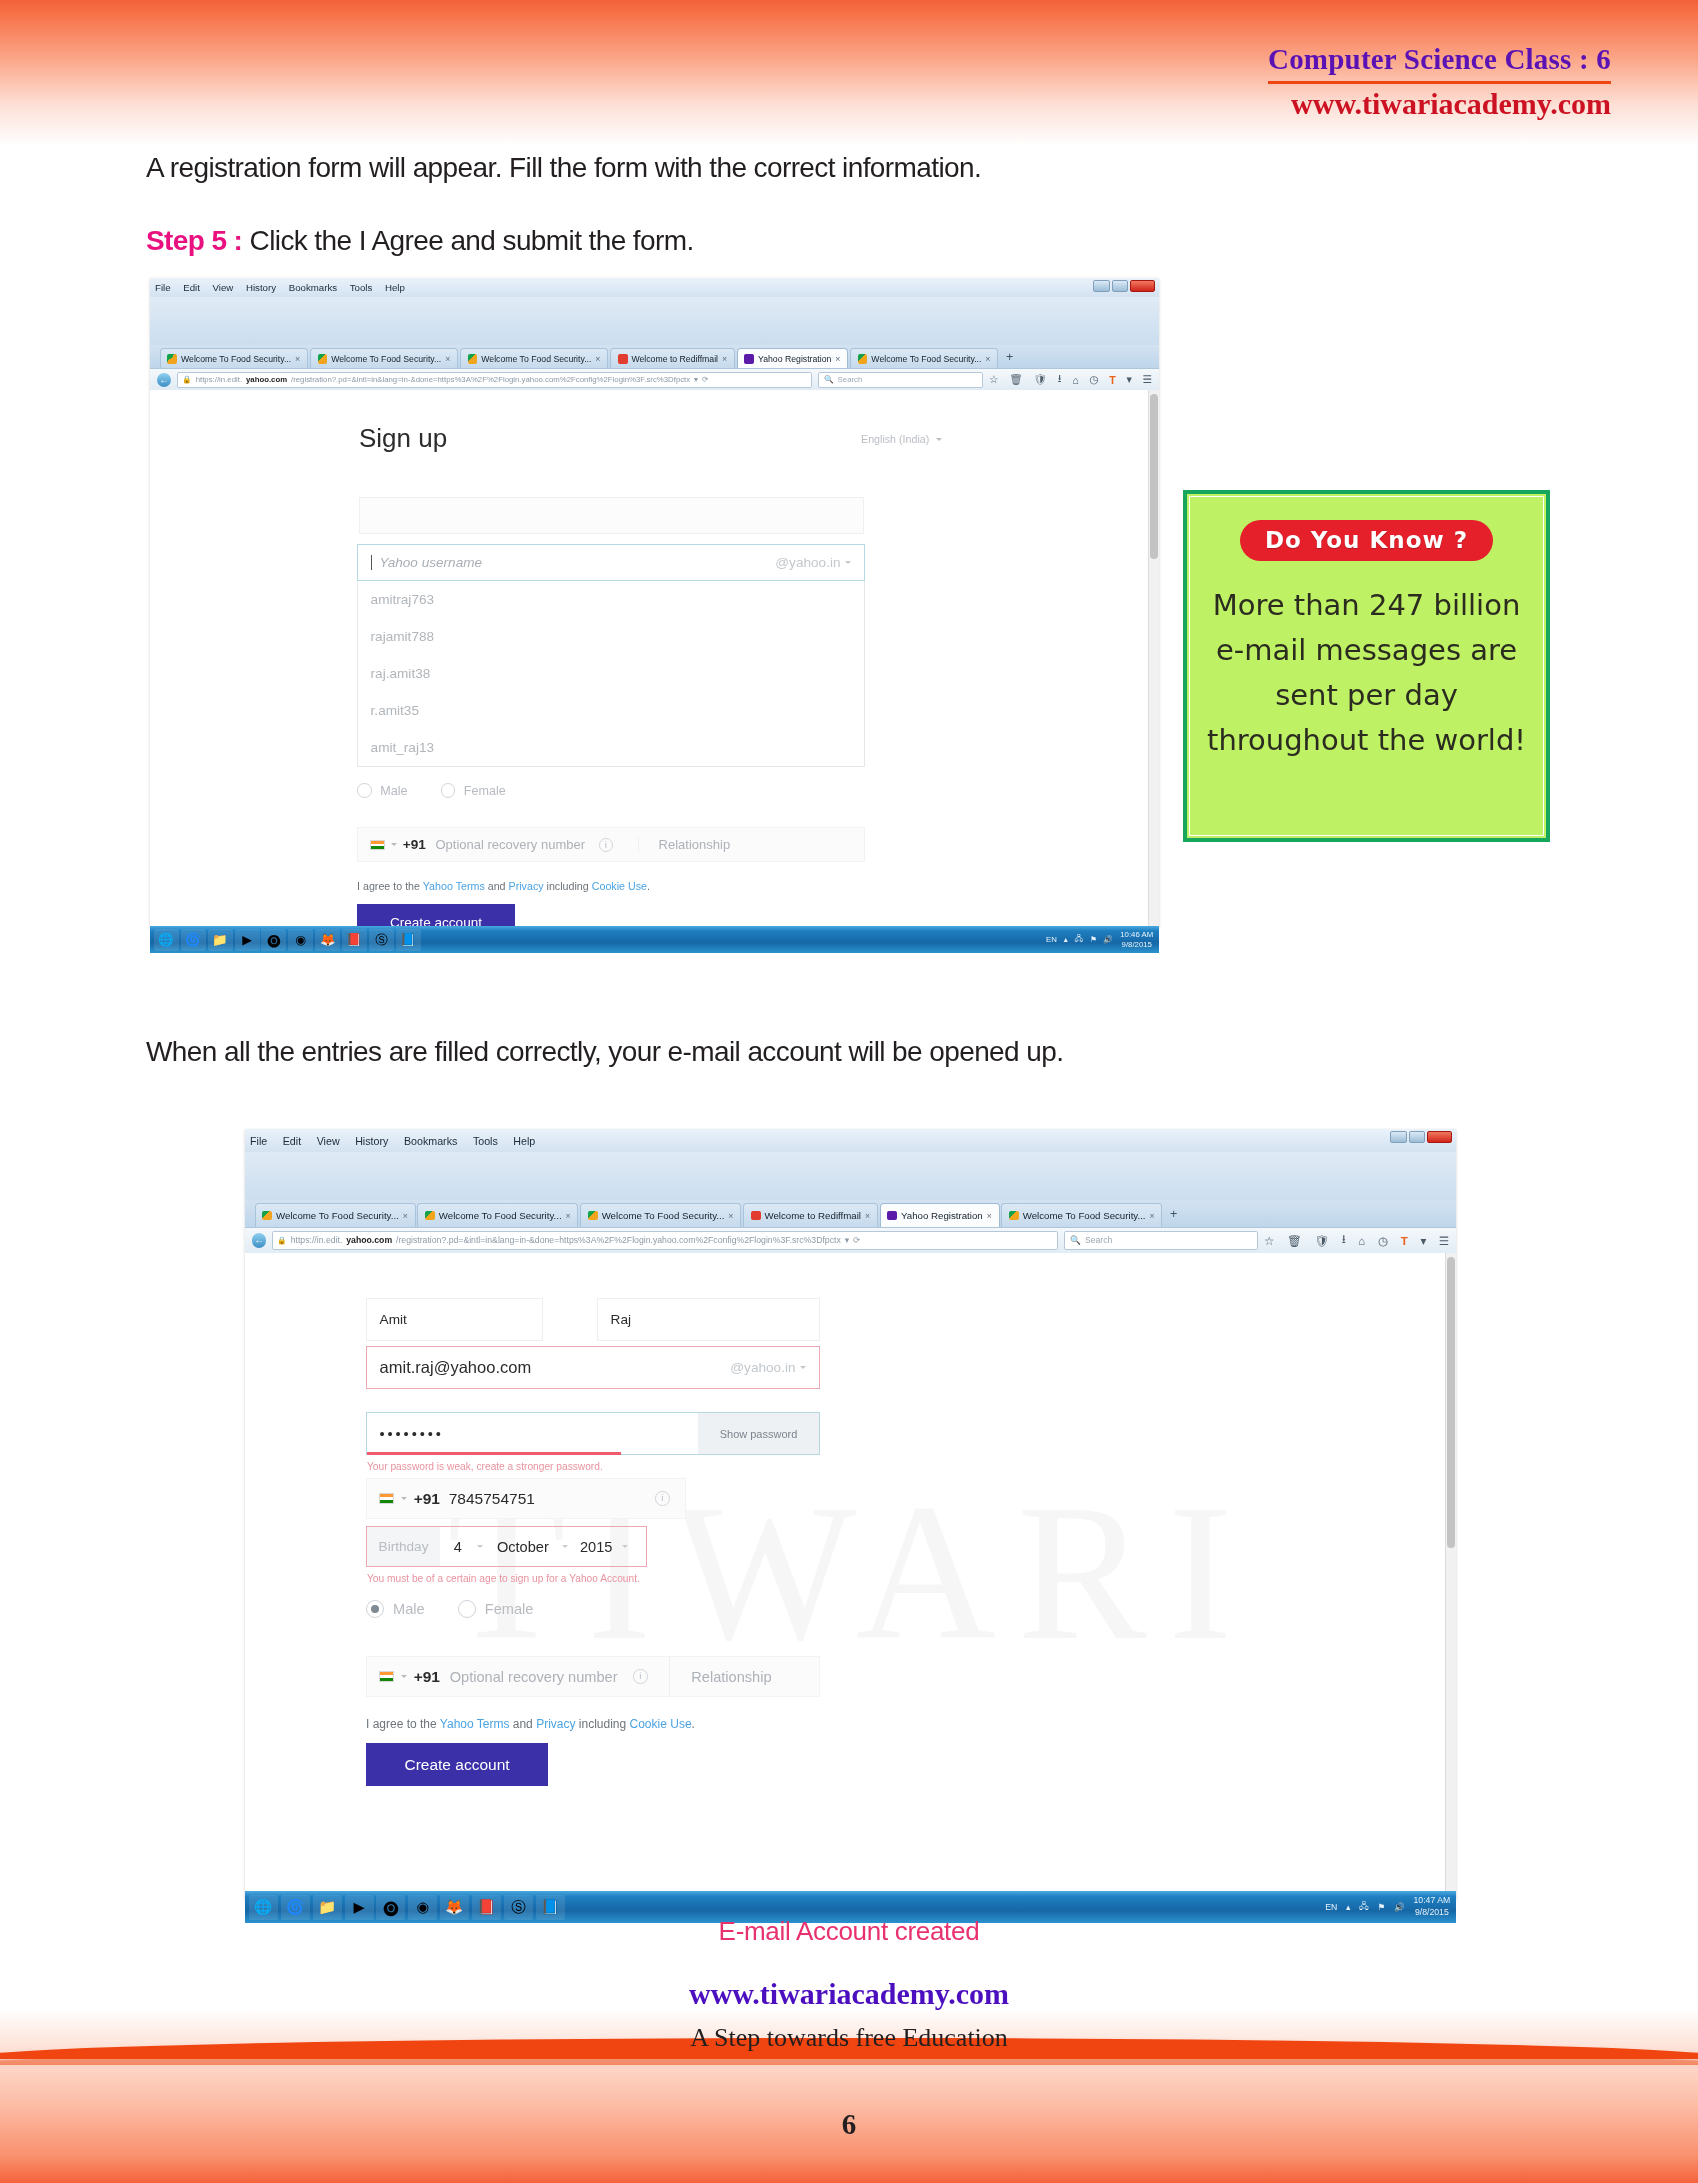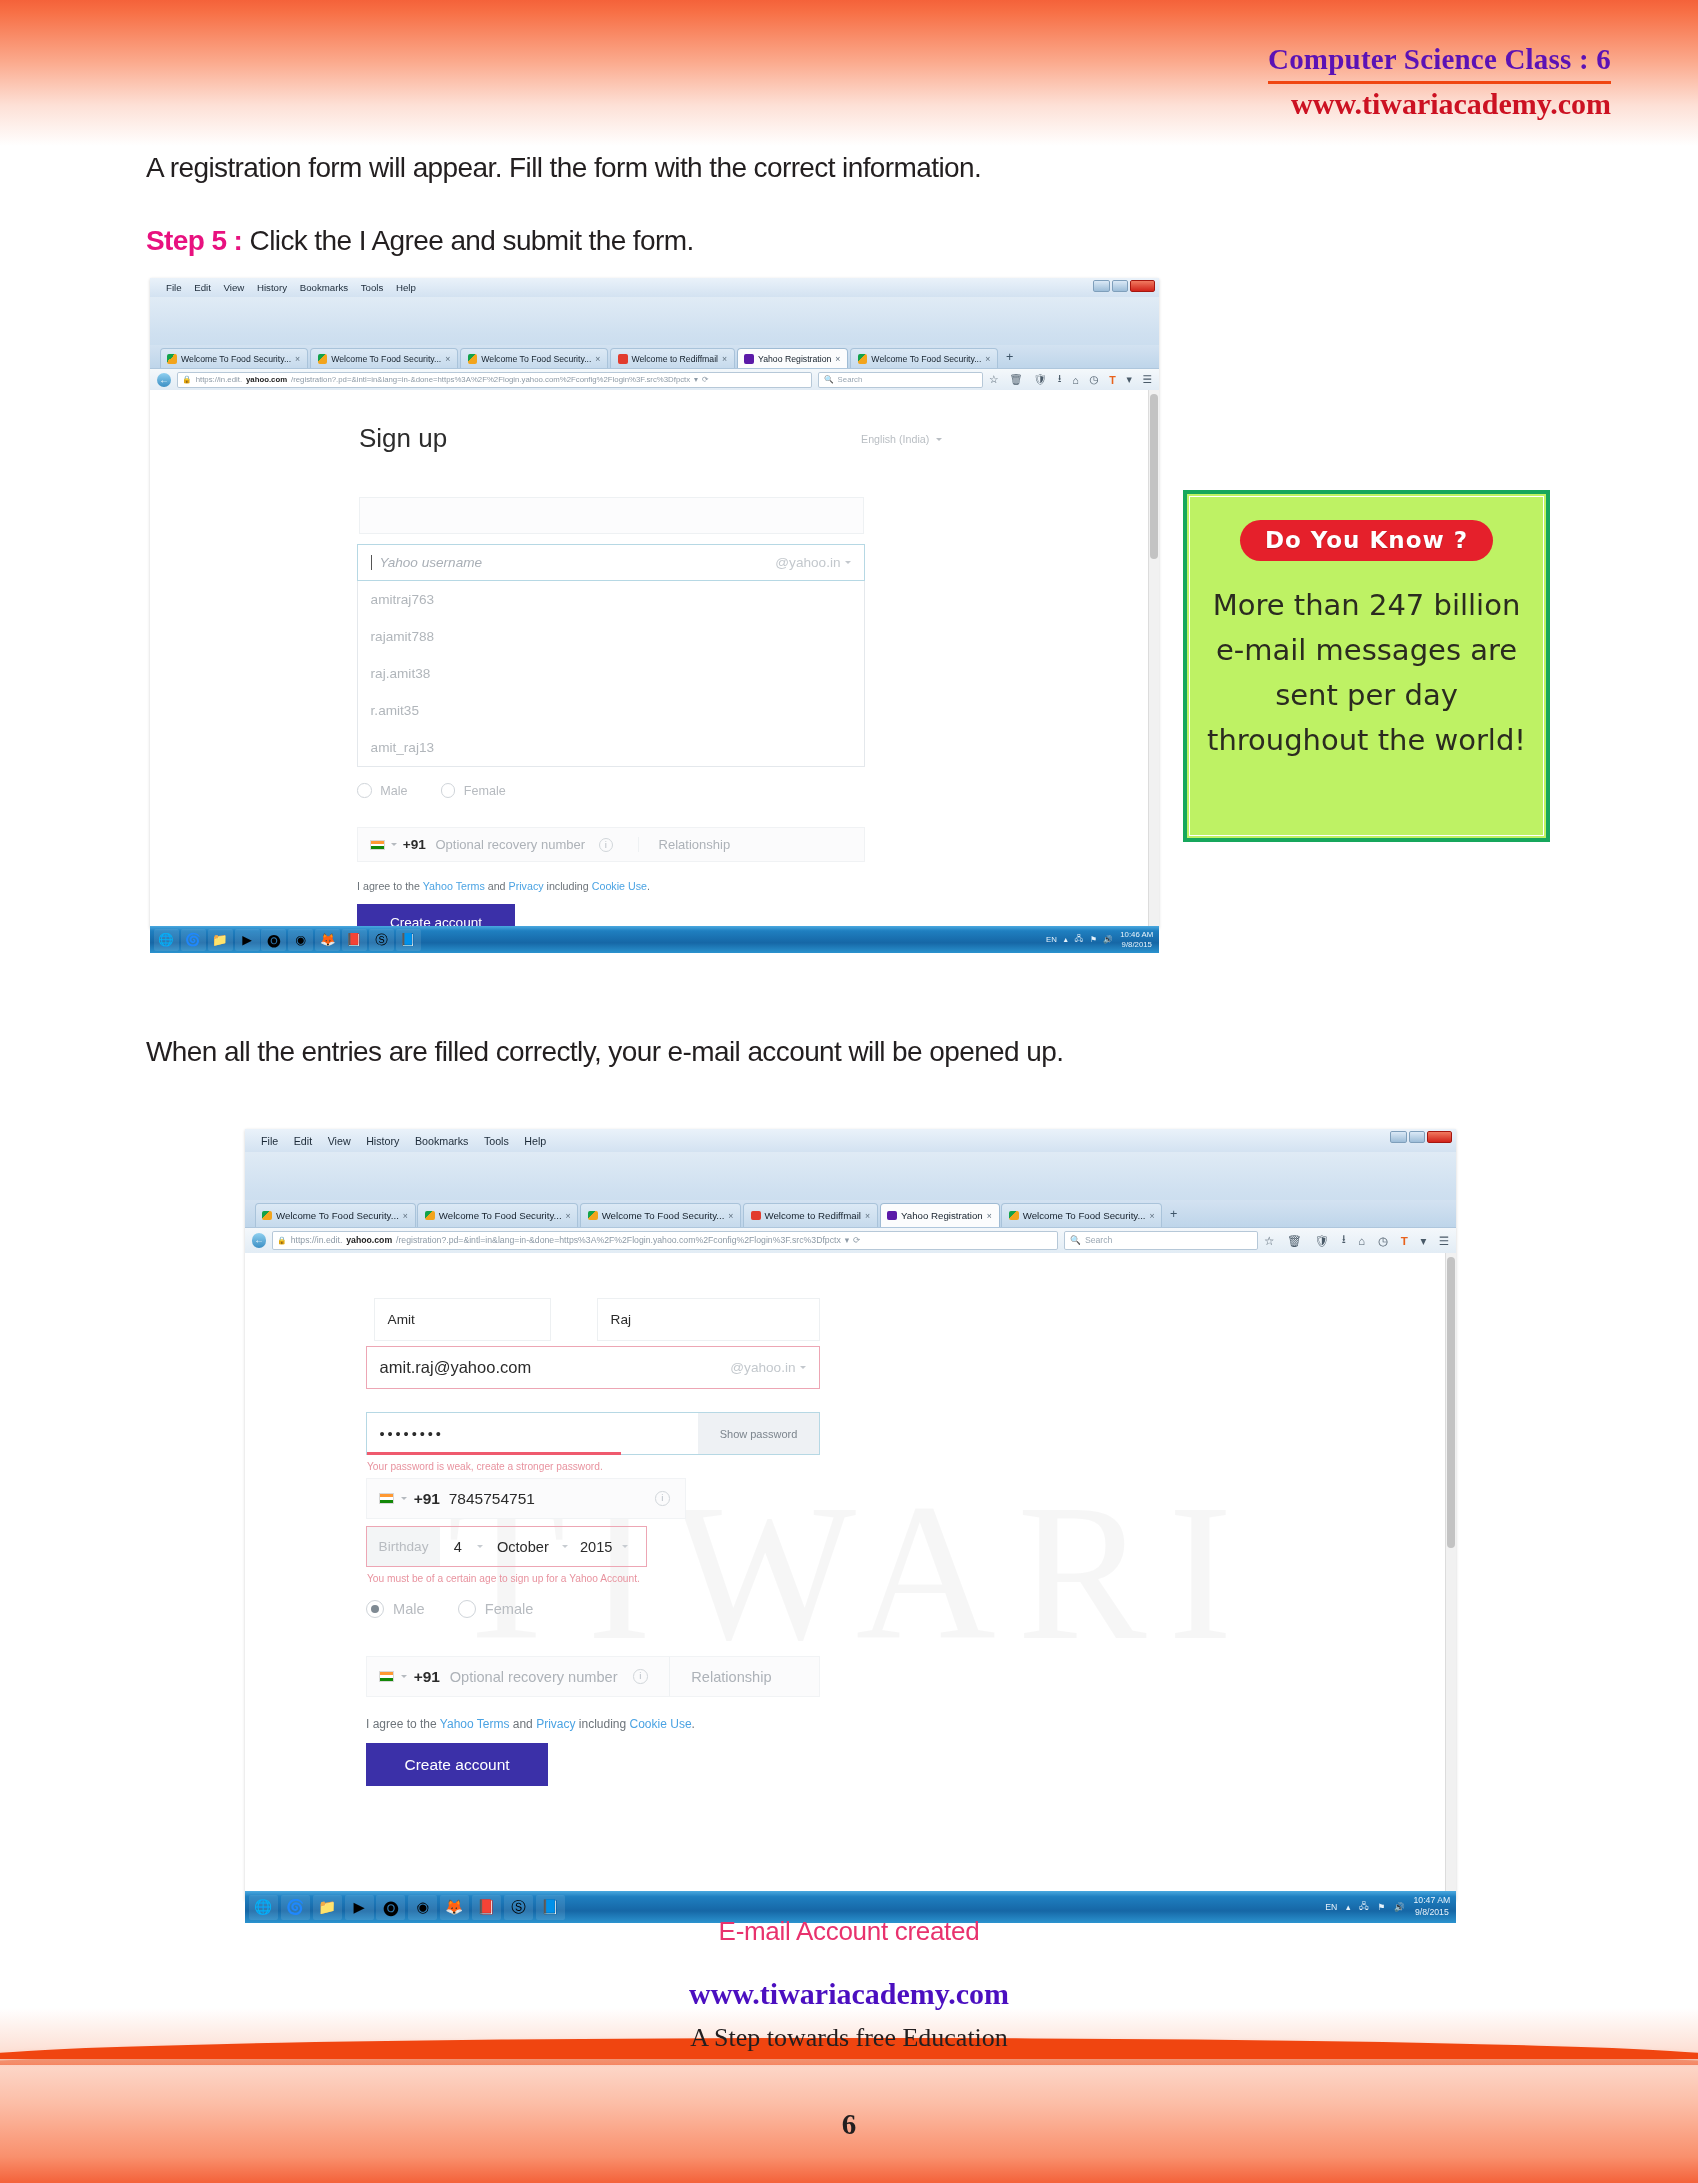--- a/index.html
+++ b/index.html
@@ -98,21 +98,21 @@
     position: absolute;
     background: #ffffff;
     box-shadow: 0 1px 2.9px rgba(0,0,0,.18);
   }
   .br-chrome {
     background: linear-gradient(to bottom, #e9f1f8 0%, #cfe0f0 50%, #bed5ea 100%);
     position: relative;
   }
   .br-menubar {
     height: 19.4px; display: flex; align-items: center; gap: 12.6px;
-    padding-left: 16px;
+    padding-left: 5px;
     font-size: 9.7px; color: #1c2a38;
     background: linear-gradient(to bottom, #eaf2fa, #d3e2f1);
     position: relative;
   }
   .br-menubar span { filter: blur(0.2px); }
   .br-winbtns {
     position: absolute; right: 3.9px; top: 1.9px; display: flex; gap: 1.9px;
   }
   .br-winbtns i {
     display: block; width: 16.5px; height: 12.6px; border-radius: 1.9px;
@@ -527,21 +527,21 @@
       </div>
     </div>
   </div>
 
   <div class="yh-page" style="height:638px; position:relative;">
     <div class="yh-watermark">TIWARI</div>
     <div class="yh-scrollbar">
       <div class="thumb" style="top:3.9px; height:291px;"></div>
     </div>
 
-    <div class="yh-field" style="position:absolute; left:121px; top:45px; width:177px; height:43px; border-color:#edf0f2;margin-left:8px;">Amit</div>
+    <div class="yh-field" style="position:absolute; left:121px; top:45px; width:177px; height:43px; border-color:#edf0f2;">Amit</div>
     <div class="yh-field" style="position:absolute; left:352px; top:45px; width:223px; height:43px; border-color:#edf0f2;">Raj</div>
 
     <div class="yh-field err" style="position:absolute; left:121px; top:93px; width:454px; height:43px; font-size:16.5px;">
       <span>amit.raj@yahoo.com</span>
       <span class="yh-suffix">
         <span>@yahoo.in</span>
         <span class="caret"></span>
       </span>
     </div>
     <div class="yh-errmsg" style="position:absolute; left:122px; top:142px;margin-top:36px;">Only letters, numbers, underscores and one full stop are permitted.</div>

